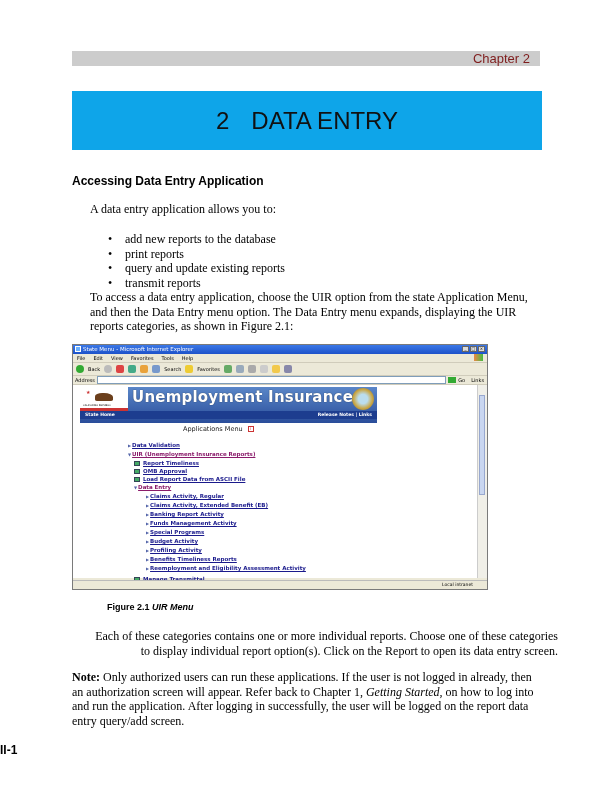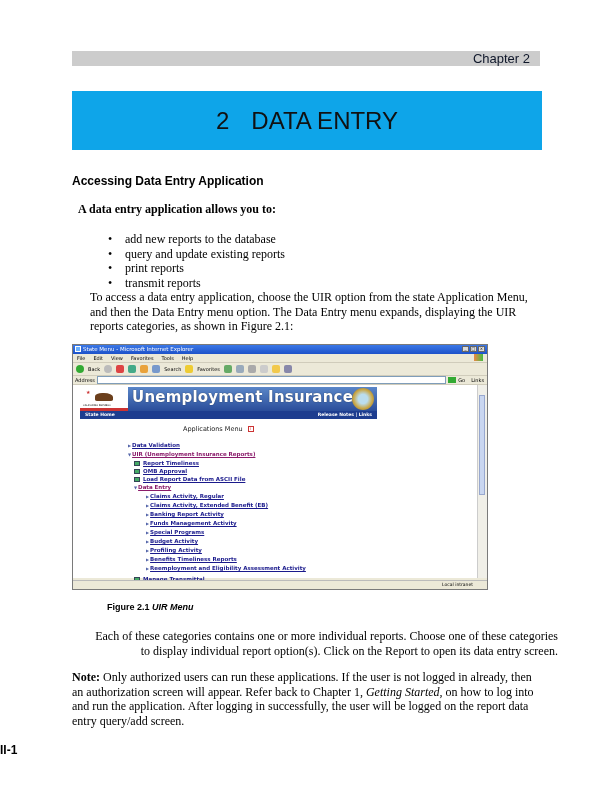--- a/index.html
+++ b/index.html
@@ -1,24 +1,24 @@
 <!DOCTYPE html>
 <html><head>
 <meta charset="utf-8">
 <style>
   html, body { margin: 0; padding: 0; background: #ffffff; }
   body { width: 612px; height: 792px; position: relative; overflow: hidden; font-family: "Liberation Serif", serif; color: #000; }
   .chapter-bar { position: absolute; left: 72px; top: 51px; width: 468px; height: 15px; background: #cccccc; }
-  .chapter-bar span { position: absolute; right: 10px; top: 0px; font-family: "Liberation Sans", sans-serif; font-size: 13px; line-height: 15px; color: #0f172a; }
+  .chapter-bar span { position: absolute; right: 10px; top: 0px; font-family: "Liberation Sans", sans-serif; font-size: 13px; line-height: 15px; color: #7f1d1d; }
   .title-box { position: absolute; left: 72px; top: 91px; width: 470px; height: 59px; background: #0ea5e9; text-align: center; }
   .title-box span { font-family: "Liberation Sans", sans-serif; font-size: 24px; line-height: 59px; color: #111; }
   .title-box .num { margin-right: 22px; }
   .section-heading { position: absolute; left: 72px; top: 174px; font-family: "Liberation Sans", sans-serif; font-weight: bold; font-size: 12px; }
   .para { position: absolute; font-size: 12px; line-height: 14.6px; }
-  .intro { left: 78px; top: 202px; font-weight: bold; }
+  .intro { left: 90px; top: 202px; }
   ul.bullets { position: absolute; left: 108px; top: 232px; margin: 0; padding: 0; list-style: none; font-size: 12px; line-height: 14.6px; }
   ul.bullets li { position: relative; padding-left: 17px; }
   ul.bullets li::before { content: "•"; position: absolute; left: 0; }
   .access { left: 90px; top: 290px; width: 455px; }
   
   .shot { position: absolute; left: 72px; top: 344px; width: 414px; height: 244px; border: 1px solid #7a7a7a; background: #ece9d8; overflow: hidden; font-family: "DejaVu Sans", sans-serif; }
   .ie-title { height: 9px; background: linear-gradient(#3b78e7, #1d52c9); color: #fff; font-size: 5.5px; line-height: 9px; padding-left: 10px; position: relative; }
   .ie-title .appicon { position: absolute; left: 2px; top: 1px; width: 6px; height: 6px; background: #6ab0ff; border: 1px solid #fff; box-sizing: border-box; }
   .win-btns { position: absolute; right: 2px; top: 1px; display: flex; gap: 1px; }
   .win-btns span { width: 7px; height: 6px; background: #dcdcdc; border: 1px solid #666; box-sizing: border-box; font-size: 4px; line-height: 4px; color: #000; text-align: center; }
@@ -27,21 +27,21 @@
   .ie-toolbar { height: 12px; font-size: 5px; line-height: 12px; padding-left: 3px; display: flex; align-items: center; gap: 4px; border-bottom: 1px solid #d0ccbb; }
   .tb-ico { width: 8px; height: 8px; border-radius: 2px; display: inline-block; }
   .ie-address { height: 8px; font-size: 5px; line-height: 8px; display: flex; align-items: center; padding-left: 2px; gap: 2px; border-bottom: 1px solid #d0ccbb; }
   .addr-field { flex: 1; height: 6px; background: #fff; border: 1px solid #7f9db9; }
   .go-btn { width: 8px; height: 6px; background: #3a3; }
   .ie-content { position: absolute; left: 0; top: 40px; width: 405px; height: 193px; background: #fff; }
   .vscroll { position: absolute; right: 0; top: 40px; width: 9px; height: 193px; background: #f0efe8; border-left: 1px solid #ccc; }
   .vscroll .thumb { position: absolute; left: 1px; top: 10px; width: 6px; height: 100px; background: #c9d6f0; border: 1px solid #98a8cf; box-sizing: border-box; }
   .ie-status { position: absolute; left: 0; bottom: 0; width: 100%; height: 8px; background: #ece9d8; border-top: 1px solid #bbb; font-size: 4.5px; line-height: 8px; }
   .ie-status .zone { position: absolute; right: 14px; top: 0; }
-  .banner { position: absolute; left: 7px; top: 2px; width: 297px; height: 24px; background: linear-gradient(#5a86c8,#2a4d9a); }
+  .banner { position: absolute; left: 7px; top: 2px; width: 297px; height: 36px; background: linear-gradient(#5a86c8,#2a4d9a); }
   .flag { position: absolute; left: 0; top: 0; width: 48px; height: 24px; background: #fff; border-bottom: 3px solid #c33; box-sizing: border-box; }
   .flag .bear { position: absolute; left: 15px; top: 6px; width: 18px; height: 8px; background: #6b3f1c; border-radius: 40% 50% 20% 20%; }
   .flag .star { position: absolute; left: 6px; top: 2px; font-size: 5px; color: #c33; }
   .flag .rep { position: absolute; left: 3px; bottom: 1px; font-size: 2.5px; color: #000; }
   .banner-title { position: absolute; left: 52px; top: 1px; color: #fff; font-weight: bold; font-size: 15px; font-family: "DejaVu Sans", sans-serif; letter-spacing: 0.2px; text-shadow: 0 0 1px #123; }
   .seal { position: absolute; right: 3px; top: 1px; width: 22px; height: 22px; border-radius: 50%; background: radial-gradient(#bde 30%, #c9a94b 60%, #7a5a1a); }
   .navbar { position: absolute; left: 7px; top: 26px; width: 297px; height: 8px; background: #1d3d8f; color: #fff; font-size: 4.5px; line-height: 8px; font-weight: bold; }
   .navbar .home { position: absolute; left: 5px; }
   .navbar .right { position: absolute; right: 5px; }
   .app-menu-title { position: absolute; left: 110px; top: 40px; font-size: 6.5px; color: #222; }
@@ -68,22 +68,22 @@
 
 <div class="title-box">
   <span class="num">2</span><span>DATA ENTRY</span>
 </div>
 
 <div class="section-heading">Accessing Data Entry Application</div>
 
 <div class="para intro">A data entry application allows you to:</div>
 <ul class="bullets">
   <li>add new reports to the database</li>
+  <li>print reports</li>
   <li>query and update existing reports</li>
-  <li>print reports</li>
   <li>transmit reports</li>
 </ul>
 
 <div class="para access">To access a data entry application, choose the UIR option from the state Application Menu, and then the Data Entry menu option.  The Data Entry menu expands, displaying the UIR reports categories, as shown in Figure 2.1:</div>
 
 <div class="shot">
   <div class="ie-title">
     <span class="appicon"></span>
     <span>State Menu - Microsoft Internet Explorer</span>
     <div class="win-btns">

